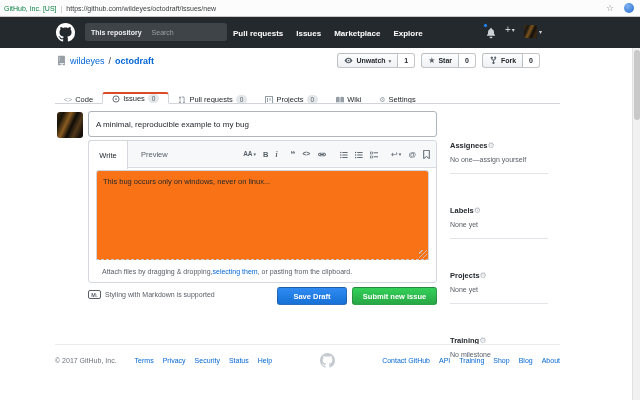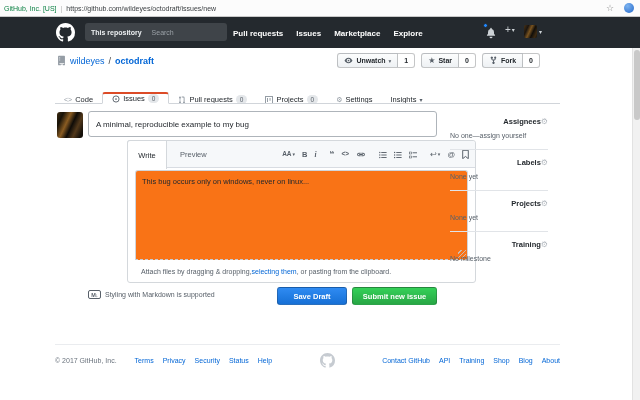--- a/index.html
+++ b/index.html
@@ -71,21 +71,21 @@
 
   
   #issue-avatar { left:57px; top:112px; width:26px; height:26px; border-radius:3px;
      background:linear-gradient(115deg,#3e2b11 0%,#171208 18%,#8a5c22 38%,#0f0c08 55%,#52381a 72%,#15100a 90%);}
   #bubble-caret-outer { left:84px; top:119px; width:0; height:0; border:4px solid transparent; border-right-color:#c8ccd0; }
   #bubble-caret-inner { left:85.5px; top:119px; width:0; height:0; border:4px solid transparent; border-right-color:#fff; z-index:3;}
   #issue-title { left:88px; top:111px; width:349px; height:26px; border:1px solid #aeb4ba; border-radius:3px;
                  background:#fff; font-size:8px; color:#24292e; padding:0 7px; outline:none;
                  font-family:"Liberation Sans","DejaVu Sans",sans-serif; }
 
-  #comment-card { left:88px; top:140px; width:349px; height:143px; border:1px solid #d4d8dc; border-radius:3px; background:#fff;margin-left:39px; }
+  #comment-card { left:88px; top:140px; width:349px; height:143px; border:1px solid #d4d8dc; border-radius:3px; background:#fff; }
   #card-head { position:absolute; left:0; top:0; right:0; height:27px; background:#f6f8fa;
                border-bottom:1px solid #d8dce2; border-radius:3px 3px 0 0; }
   #write-tab { position:absolute; left:-1px; top:-1px; height:29px; width:40px; background:#fff;
                border:1px solid #d4d8dc; border-bottom:none; border-radius:3px 0 0 0;
                display:flex; align-items:center; justify-content:center; font-size:7.5px; color:#24292e; cursor:pointer; }
   #preview-tab { position:absolute; left:44px; top:0; height:27px; display:flex; align-items:center;
                  font-size:7.5px; color:#586069; padding:0 8px; cursor:pointer; }
   #md-toolbar { position:absolute; right:6px; top:0; height:27px; display:flex; align-items:center; gap:7px; color:#586069; }
   .tb { font-size:7.5px; color:#586069; display:flex; align-items:center; cursor:pointer; line-height:1; }
   .tb svg { fill:#586069; }
@@ -112,21 +112,21 @@
                     display:flex; align-items:center; justify-content:center; cursor:pointer; }
   #submit-btn { left:352px; top:287px; width:85px; height:18px; background:linear-gradient(#34d058,#28a745);
                 border:1px solid rgba(27,31,35,.25); border-radius:3px; color:#fff; font-size:7.5px; font-weight:bold;
                 display:flex; align-items:center; justify-content:center; cursor:pointer; }
 
   
   #sidebar { left:450px; top:113px; width:98px; }
   .sb-section { padding:8px 0 10px; border-bottom:1px solid #e1e4e8; }
   .sb-section:first-child { padding-top:4px; }
   .sb-section:last-child { border-bottom:none; }
-  .sb-head { display:flex; justify-content:flex-end; align-items:center; cursor:pointer; }
+  .sb-head { display:flex; justify-content:flex-start; align-items:center; cursor:pointer;margin-top:24px; }
   .sb-title { font-size:7.5px; font-weight:bold; color:#24292e; }
   .sb-gear { font-size:8px; color:#b4bac0; line-height:1; }
   .sb-value { margin-top:6px; font-size:7px; color:#586069; }
 
   
   #footer { left:55px; top:344px; width:505px; border-top:1px solid #eaecef; padding-top:8px;
             display:flex; align-items:center; justify-content:space-between; font-size:7px; }
   .foot-links { display:flex; gap:9px; align-items:center; }
   #copyright { color:#6a737d; margin-right:9px; }
   .foot-link { color:#0366d6; cursor:pointer; white-space:nowrap; }
@@ -249,26 +249,30 @@
   <div class="tab">
     <span class="ticon">
       <svg viewBox="0 0 12 12">
           <path fill-rule="evenodd" d="M0 0h12v12H0V0zm1.5 1.5v9h9v-9h-9zM3 3h1.5v6H3V3zm3.8 0h1.5v4H6.8V3z"></path>
         </svg>
     </span>
     <span>Projects</span>
     <span class="tab-count">0</span>
   </div>
   <div class="tab">
+    <span class="ticon">
+      <svg viewBox="0 0 12 10">
+          <path d="M0 .9C1.7-.1 3.4-.1 5.4.8v8C3.4 8 1.7 8 0 8.9V.9zm12 0C10.3-.1 8.6-.1 6.6.8v8c2-.8 3.7-.8 5.4.1V.9z"></path>
+        </svg>
+    </span>
+    <span>Wiki</span>
+  </div>
+  <div class="tab">
     <span class="ticon">⚙</span>
     <span>Settings</span>
-  </div>
-  <div class="tab">
-    <span>Insights</span>
-    <span class="tab-caret">▾</span>
   </div>
 </div>
 
 <div id="issue-avatar" class="abs"></div>
 <div id="bubble-caret-outer" class="abs"></div>
 <div id="bubble-caret-inner" class="abs"></div>
 
 <input id="issue-title" class="abs" value="A minimal, reproducible example to my bug" style="">
 
 <div id="comment-card" class="abs">

